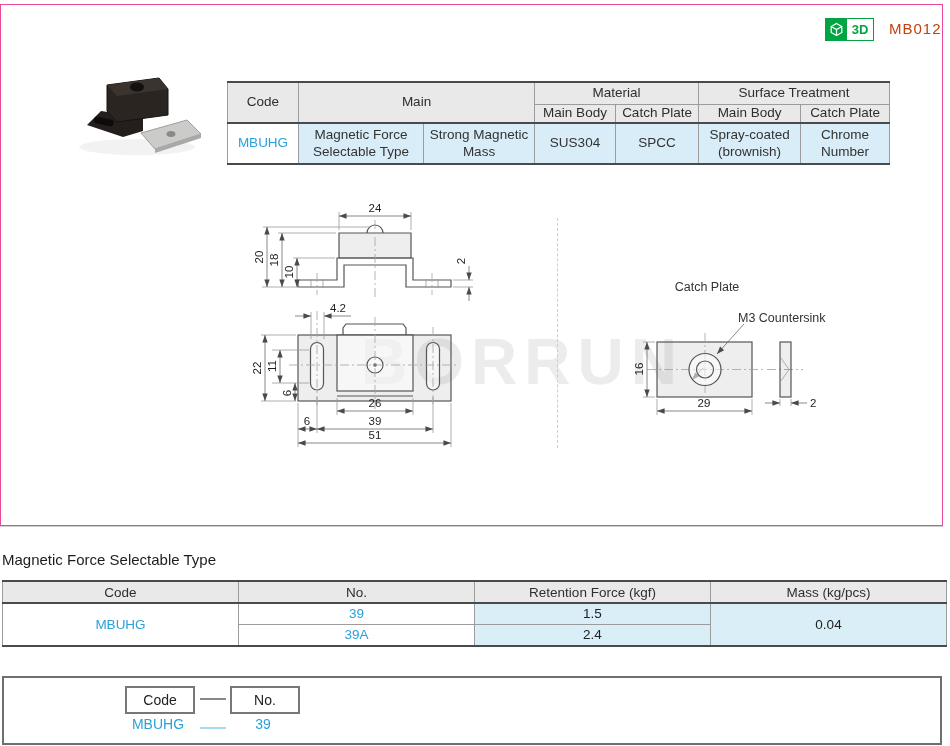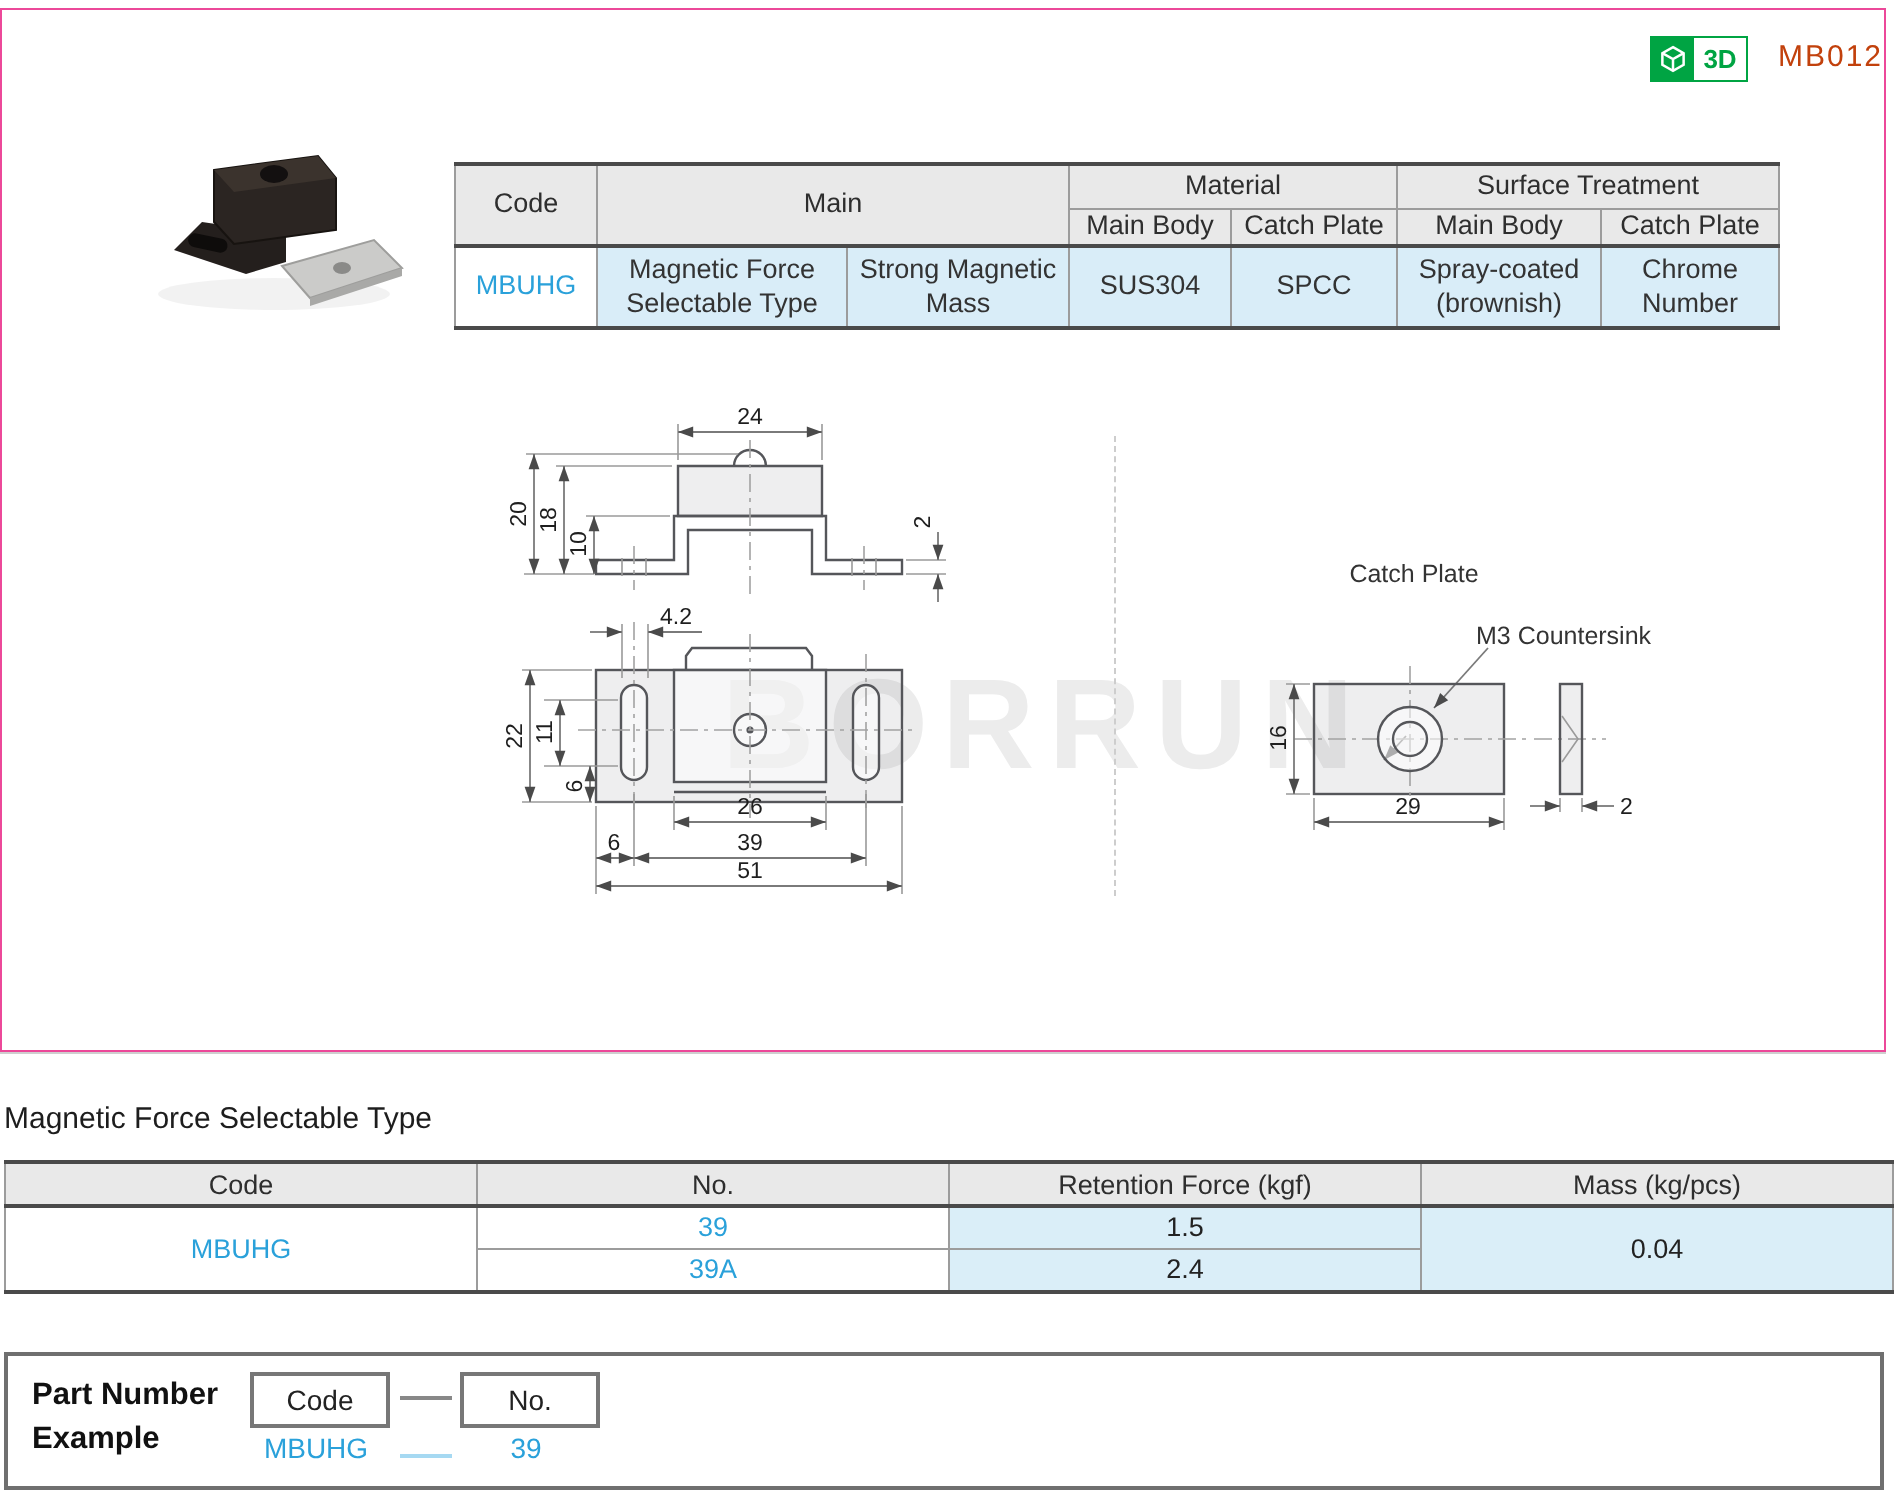--- a/index.html
+++ b/index.html
@@ -244,24 +244,20 @@
       <td class="lt" rowspan="2">0.04</td>
     </tr>
     <tr style="height:22px">
       <td class="blue">39A</td>
       <td class="lt">2.4</td>
     </tr>
   </tbody>
     </table>
 
   <div class="pnbox">
-    <div class="pnlabel">
-      <div>Part Number</div>
-      <div>Example</div>
-    </div>
     <div class="pn-cell pn-code">Code</div>
     <div class="dash gray1"></div>
     <div class="pn-cell pn-no">No.</div>
     <div class="pn-val v1">MBUHG</div>
     <div class="dash blue1"></div>
     <div class="pn-val v2">39</div>
   </div>
 
 </div>
 

